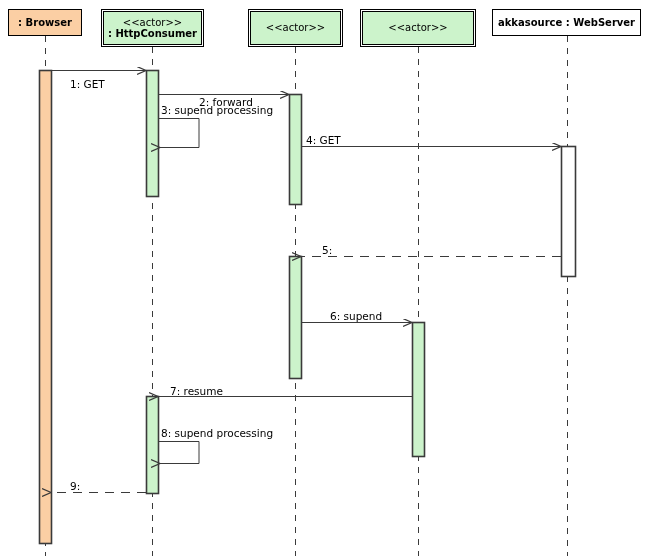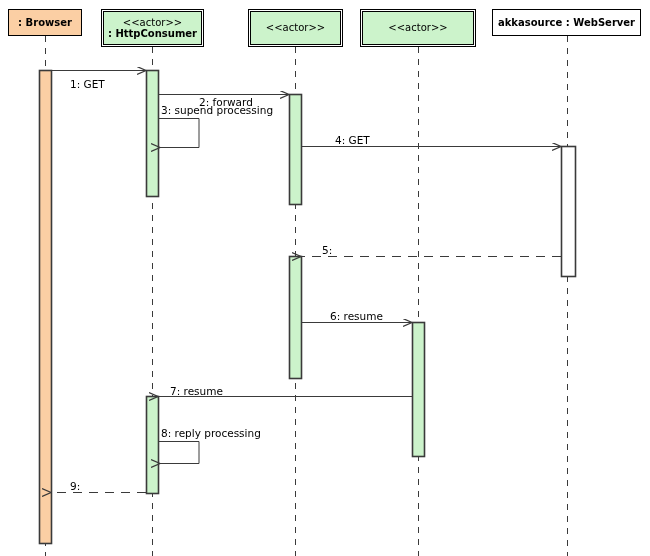--- a/index.html
+++ b/index.html
@@ -130,21 +130,21 @@
         <div class="stereo">&lt;&lt;actor&gt;&gt;</div>
       </div>
       <div class="head plain" style="left: 492px; top: 9px; width: 149px; height: 27px;">
         <div class="nm">akkasource : WebServer</div>
       </div>
     </div>
   <div id="labels-layer">
       <div class="msg-label" style="left: 70px; top: 58px; margin-top: 20px;">1: GET</div>
       <div class="msg-label" style="left: 199px; top: 96px;">2: forward</div>
       <div class="msg-label" style="left: 161px; top: 104px; text-align: right;">3: supend processing</div>
-      <div class="msg-label" style="left: 335px; top: 134px;">4: GET</div>
+      <div class="msg-label" style="left: 306px; top: 134px;">4: GET</div>
       <div class="msg-label" style="left: 322px; top: 244px;">5:</div>
-      <div class="msg-label" style="left: 330px; top: 310px;">6: resume</div>
+      <div class="msg-label" style="left: 330px; top: 310px;">6: supend</div>
       <div class="msg-label" style="left: 170px; top: 385px;">7: resume</div>
-      <div class="msg-label" style="left: 161px; top: 427px;">8: reply processing</div>
+      <div class="msg-label" style="left: 161px; top: 427px;">8: supend processing</div>
       <div class="msg-label" style="left: 70px; top: 480px;">9:</div>
     </div>
 
 </div>
 
 </body></html>

